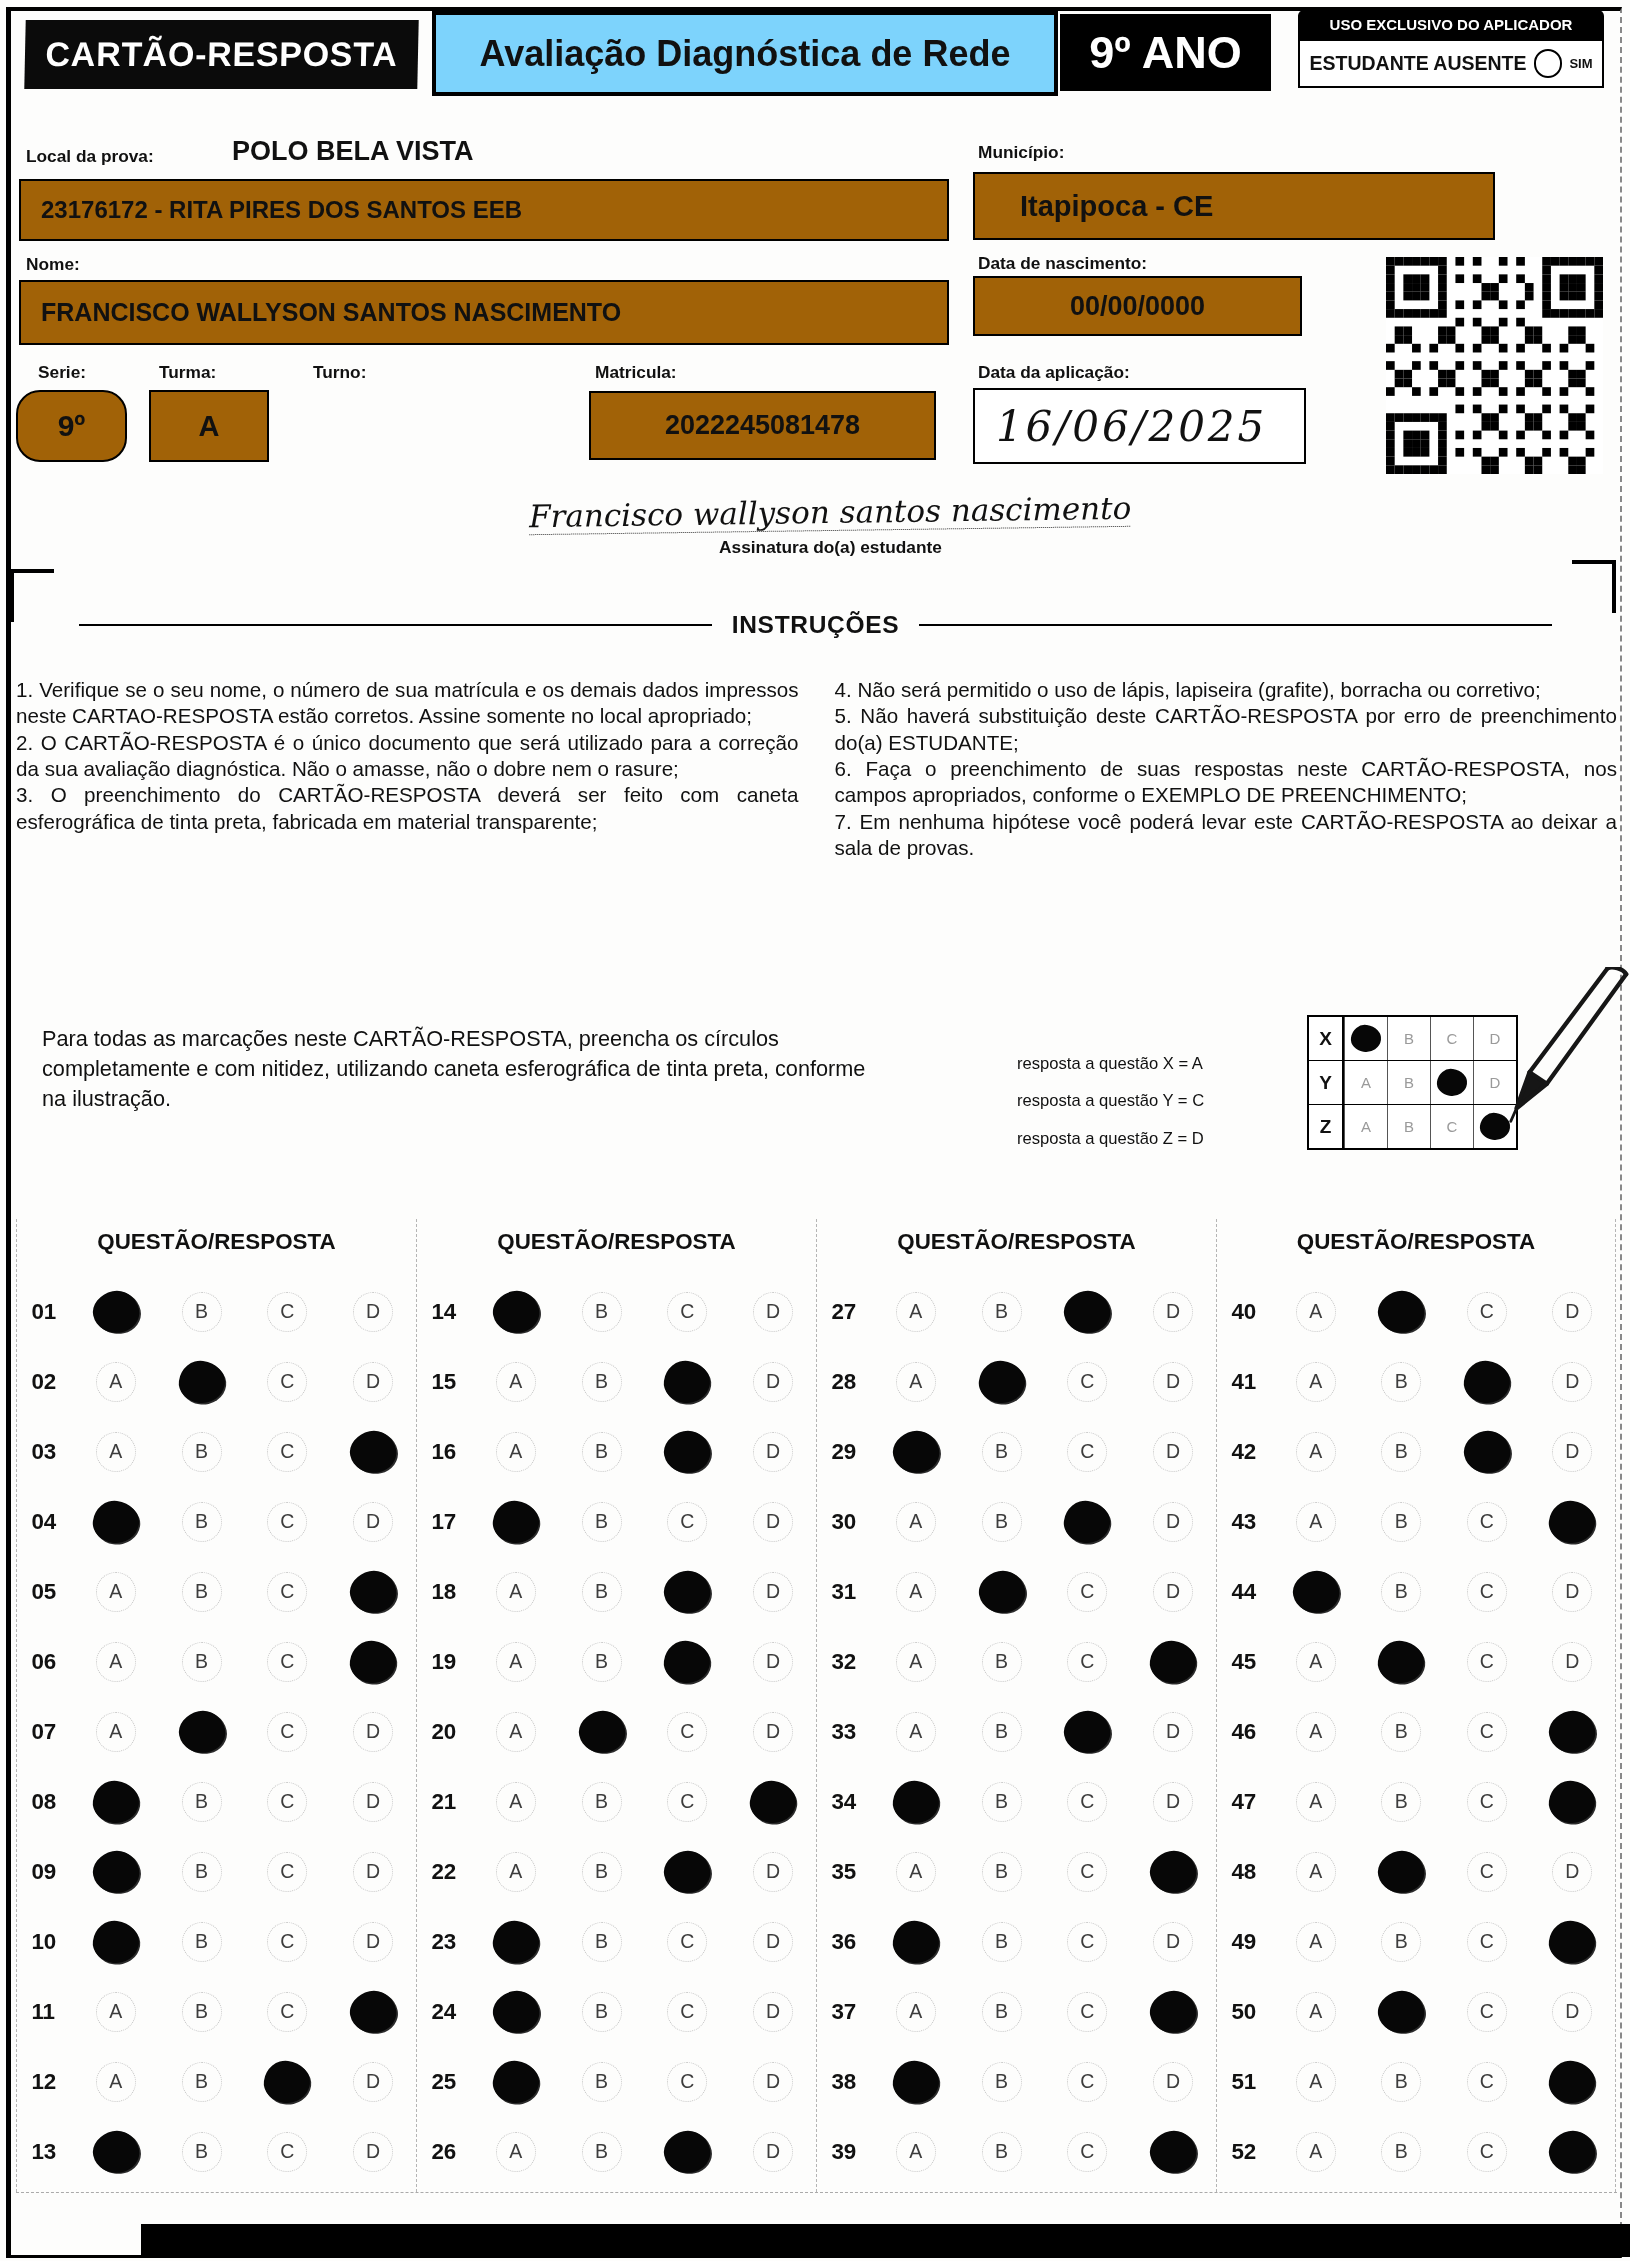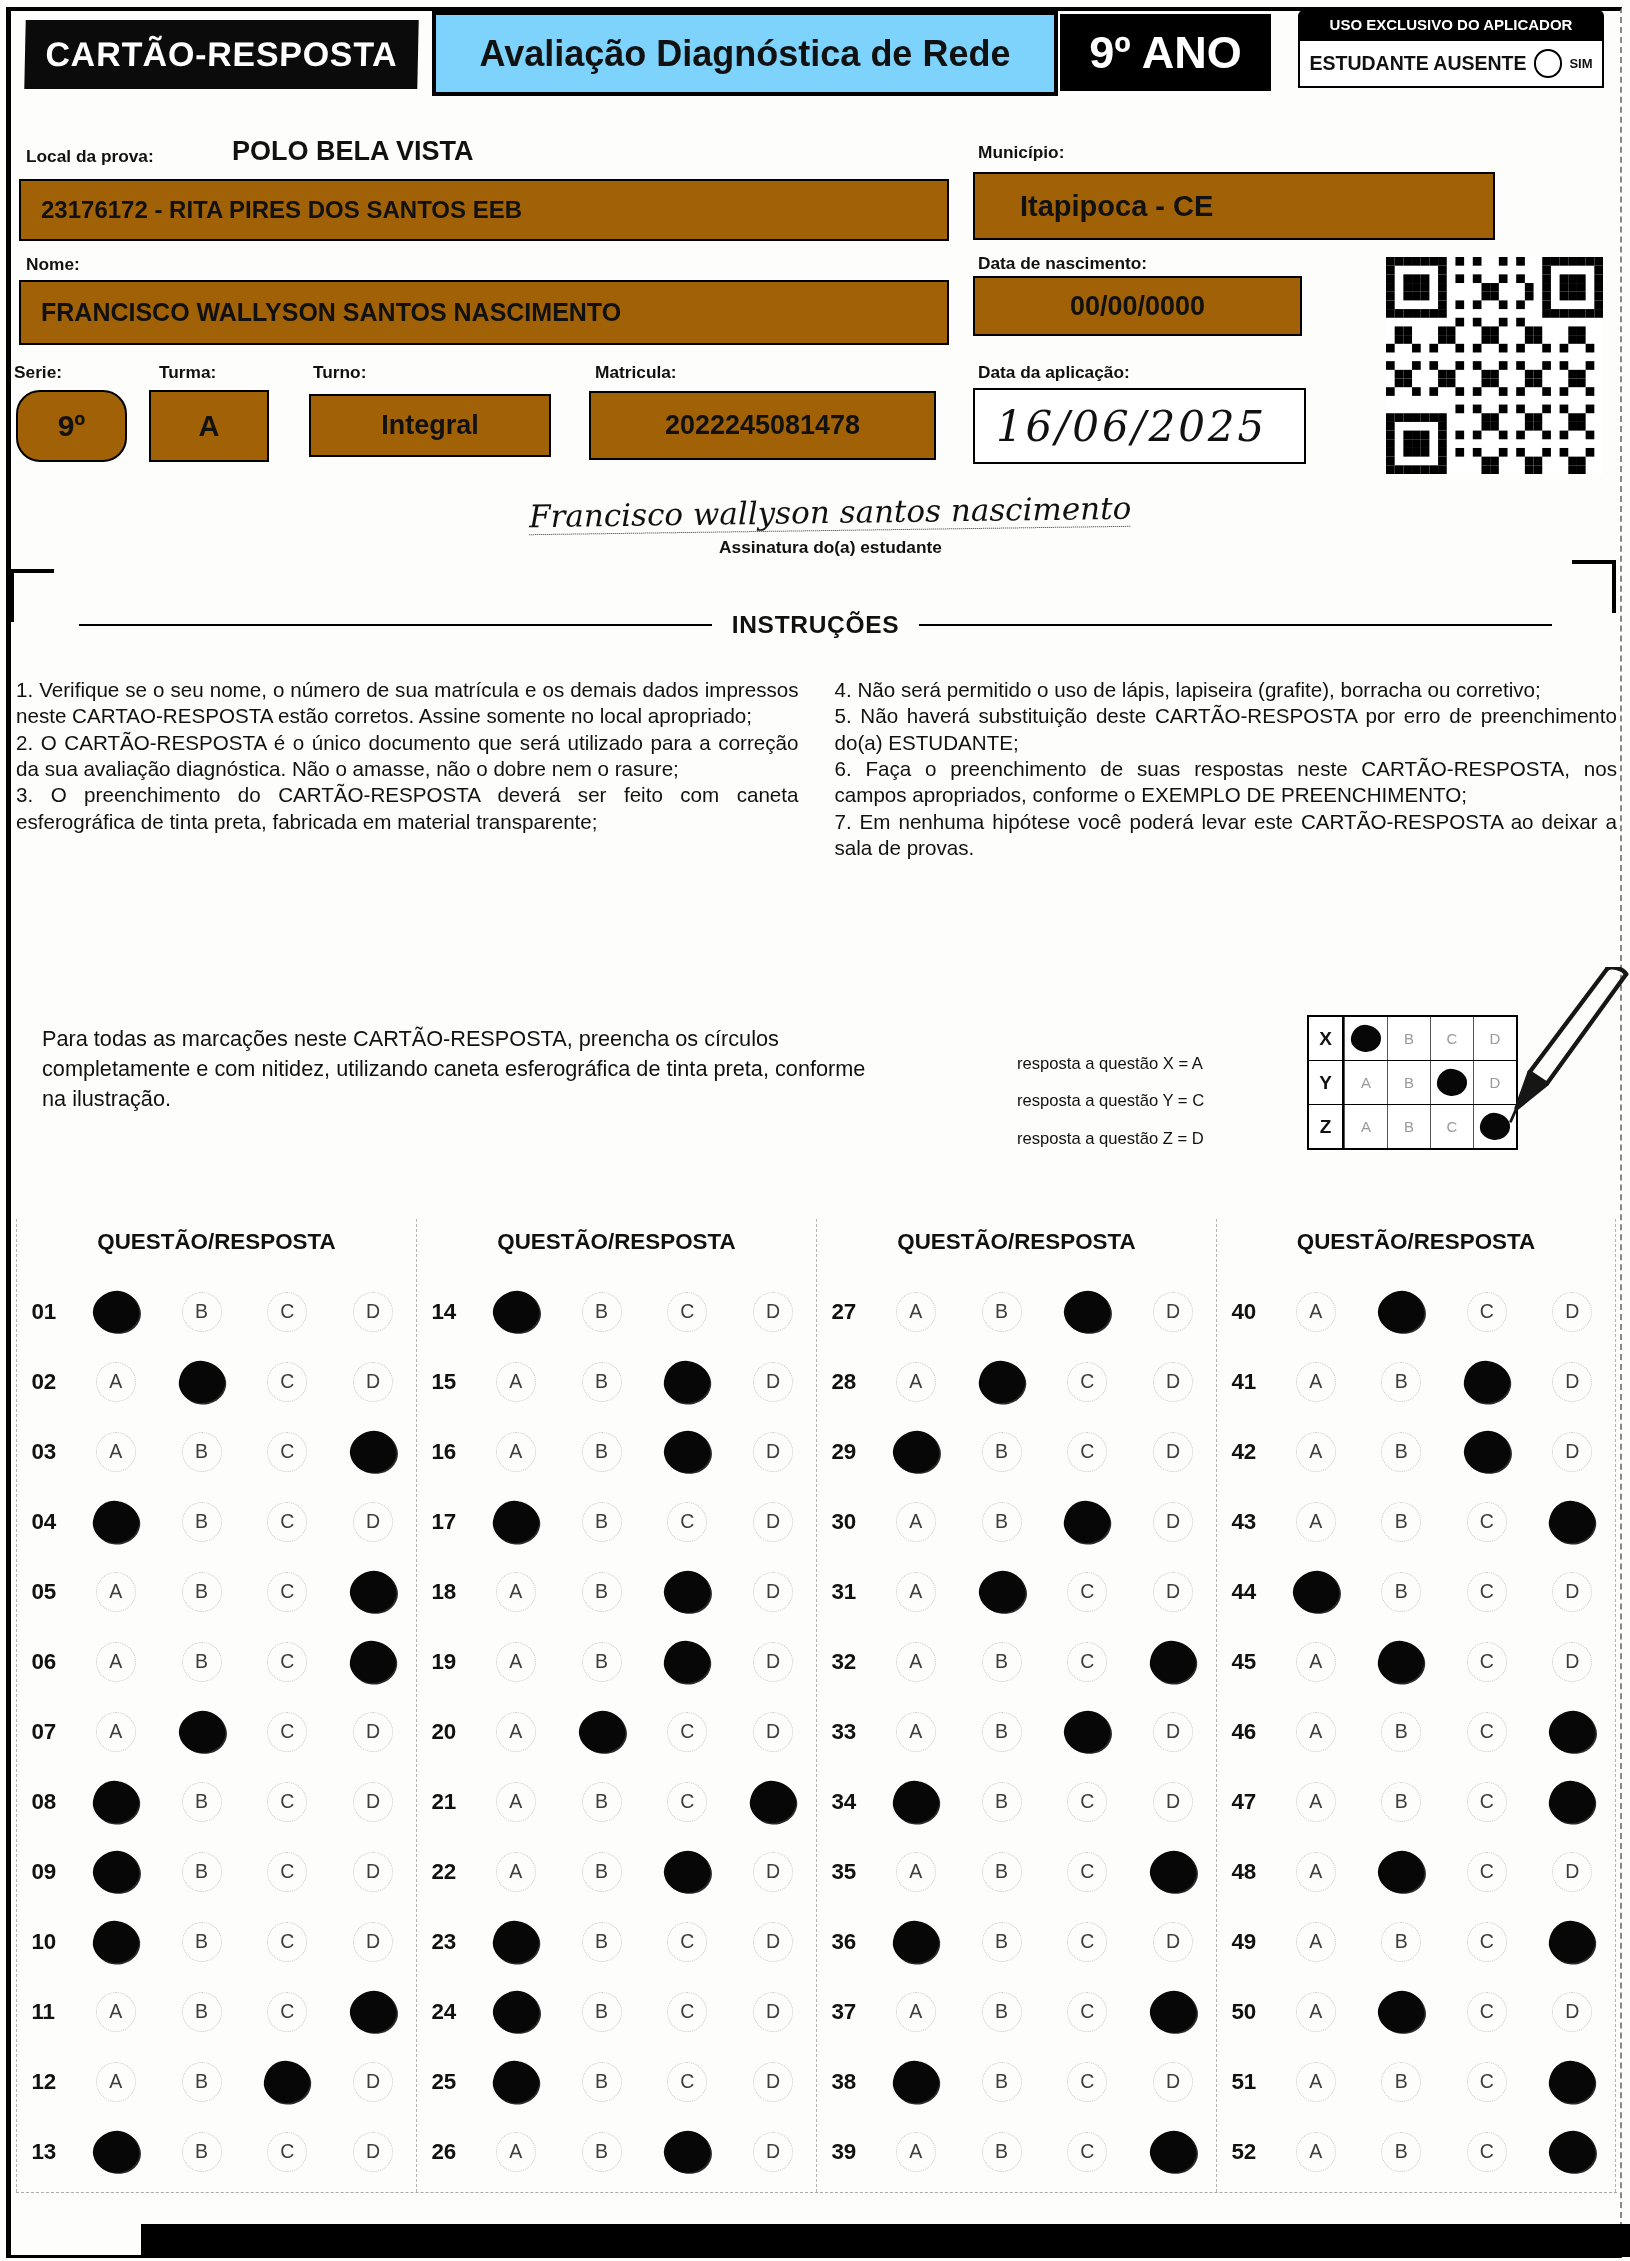--- a/index.html
+++ b/index.html
@@ -352,28 +352,27 @@
           <rect x="0" y="288" width="12" height="12"></rect>
           <rect x="12" y="288" width="12" height="12"></rect>
           <rect x="24" y="288" width="12" height="12"></rect>
           <rect x="36" y="288" width="12" height="12"></rect>
           <rect x="48" y="288" width="12" height="12"></rect>
           <rect x="60" y="288" width="12" height="12"></rect>
           <rect x="72" y="288" width="12" height="12"></rect>
         </g>
       </svg></div>
 
-  <div class="abs lbl" style="left:14px;top:362px;">Serie:</div>
+  <div class="abs lbl" style="left:38px;top:362px;">Serie:</div>
   <div class="abs box" style="left:16px;top:390px;width:107px;height:68px;justify-content:center;font-size:30px;border-radius:24px;">9º</div>
 
   <div class="abs lbl" style="left:159px;top:362px;">Turma:</div>
   <div class="abs box" style="left:149px;top:390px;width:116px;height:68px;justify-content:center;font-size:29px;">A</div>
 
   <div class="abs lbl" style="left:313px;top:362px;">Turno:</div>
-  <div class="abs box" style="left:309px;top:394px;width:238px;height:59px;justify-content:center;font-size:27px;">Integral</div>
 
   <div class="abs lbl" style="left:595px;top:362px;">Matricula:</div>
   <div class="abs box" style="left:589px;top:391px;width:343px;height:65px;justify-content:center;font-size:27px;">2022245081478</div>
 
   <div class="abs lbl" style="left:978px;top:362px;">Data da aplicação:</div>
   <div class="abs" style="left:973px;top:388px;width:329px;height:72px;border:2.2px solid #000;display:flex;align-items:center;background:#fff;">
     <span class="hand" style="font-size:42px;padding-left:21px;letter-spacing:2.9px;">16/06/2025</span>
   </div>
 
   <div class="abs sig-wrap">

